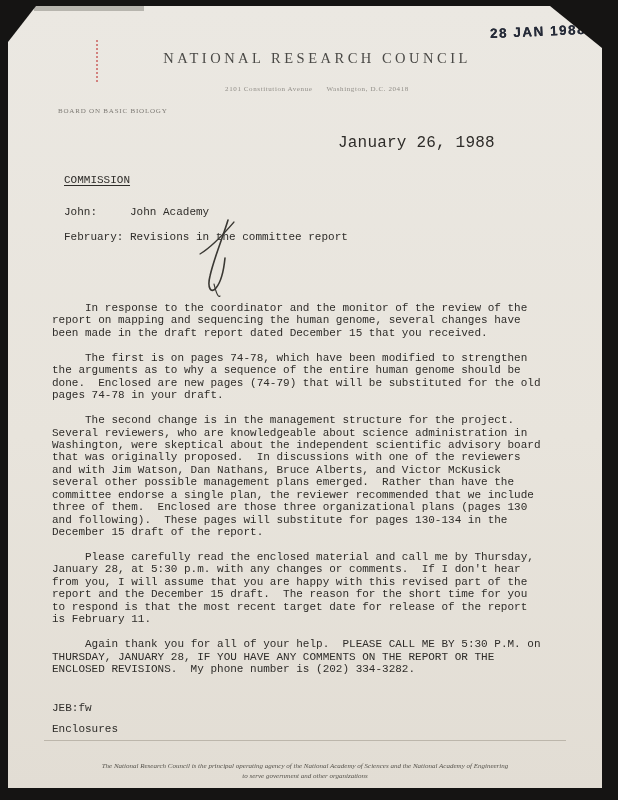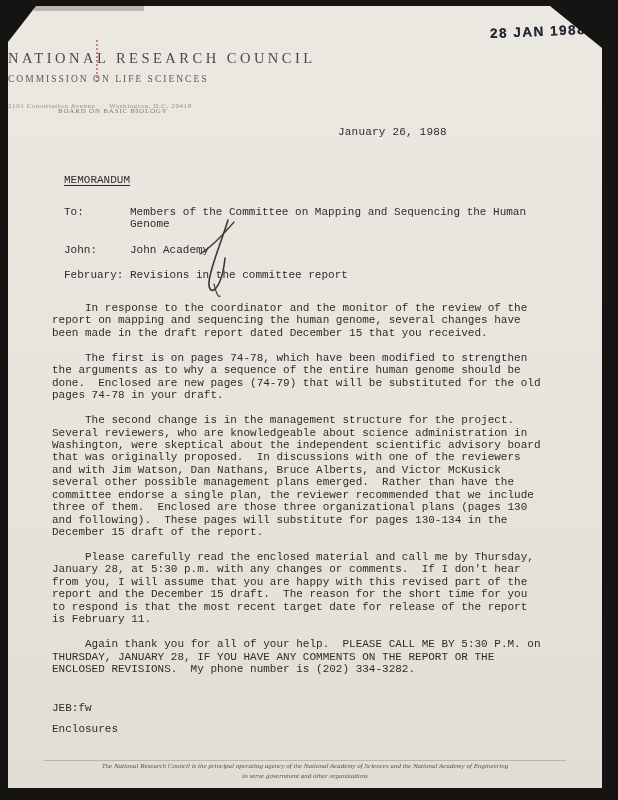--- a/index.html
+++ b/index.html
@@ -31,21 +31,21 @@
     position:absolute; left:88px; top:34px; height:42px; width:0;
     border-left:2px dotted rgba(190,45,45,.55);
   }
   .stamp {
     position:absolute; top:18px; right:16px;
     font-family:"Liberation Sans", sans-serif;
     font-weight:bold; font-size:13.5px; letter-spacing:1.5px;
     color:#262b38; transform:rotate(-2.5deg);
     text-shadow:0 0 .5px #262b38;
   }
-  .letterhead { position:absolute; top:44px; left:0; width:100%; }
+  .letterhead { position:absolute; top:44px; left:12px; width:100%; text-align:center; }
   .org {
     font-family:"Liberation Serif", serif;
     font-size:14.5px; letter-spacing:3.5px; color:#4a4946; font-weight:400;
   }
   .division {
     margin-top:7px;
     font-family:"Liberation Serif", serif;
     font-size:9.5px; letter-spacing:2px; color:#5c5a56;
   }
   .address {
@@ -53,22 +53,22 @@
     font-family:"Liberation Serif", serif;
     font-size:7px; letter-spacing:.6px; color:#918e88;
     white-space:pre;
   }
   .board {
     position:absolute; top:101px; left:50px;
     font-family:"Liberation Serif", serif;
     font-size:7px; letter-spacing:.8px; color:#7d7a74;
   }
   .memo-date {
-    position:absolute; top:120px; left:330px;
-    font-size:11px; letter-spacing:.2px;
+    position:absolute; top:128px; left:330px;
+    font-size:16px; letter-spacing:.2px;
   }
   .memo-heading {
     position:absolute; top:168px; left:56px;
     font-size:11px; text-decoration:underline; text-underline-offset:2px;
   }
   .fields { position:absolute; top:200px; left:56px; width:504px; font-size:11px; }
   .field-row { display:flex; margin-bottom:13px; }
   .field-label { width:66px; flex:0 0 66px; }
   .field-value { white-space:pre-wrap; line-height:12.4px; }
   .signature {
@@ -82,51 +82,45 @@
   }
   .closing {
     font-size:11px; line-height:21px; white-space:pre-wrap;
     margin-top:22px;
   }
   .footer {
     position:absolute; left:36px; right:36px; bottom:7px;
     text-align:center;
     font-family:"Liberation Serif", serif; font-style:italic;
     font-size:7px; line-height:10px; color:#55524b;
-    border-top:1px solid #bcb6ab; padding-top:0;
+    border-top:1px solid #bcb6ab; padding-top:20px;
   }
 </style>
 </head>
 <body>
 
 <div class="paper">
 
   <div class="edge-strip"></div>
   <div class="red-mark"></div>
 
   <div class="stamp">28 JAN 1988</div>
 
   <div class="letterhead">
     <div class="org">NATIONAL RESEARCH COUNCIL</div>
-    <div class="division">COMMISSION ON LIFE SCIENCES</div>
     <div class="address">2101 Constitution Avenue      Washington, D.C. 20418</div>
   </div>
 
   <div class="board">BOARD ON BASIC BIOLOGY</div>
 
   <div class="memo-date">January 26, 1988</div>
 
-  <div class="memo-heading">MEMORANDUM</div>
+  <div class="memo-heading">COMMISSION</div>
 
   <div class="fields">
-    <div class="field-row">
-      <div class="field-label">To:</div>
-      <div class="field-value">Members of the Committee on Mapping and Sequencing the Human
-Genome</div>
-    </div>
     <div class="field-row">
       <div class="field-label">John:</div>
       <div class="field-value">John Academy</div>
     </div>
     <div class="field-row">
       <div class="field-label">February:</div>
       <div class="field-value">Revisions in the committee report</div>
     </div>
   </div>
 

